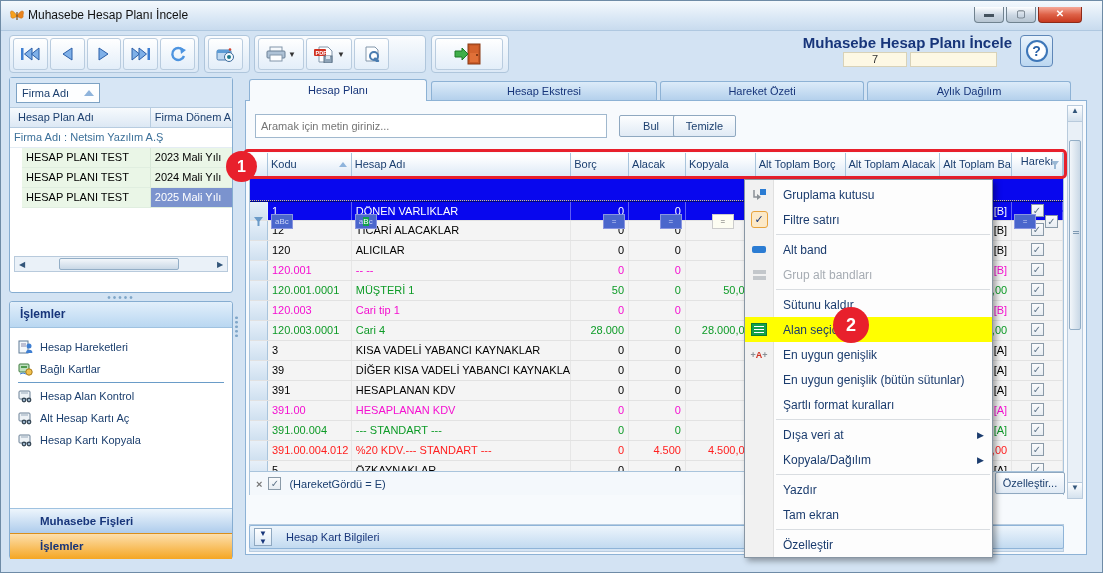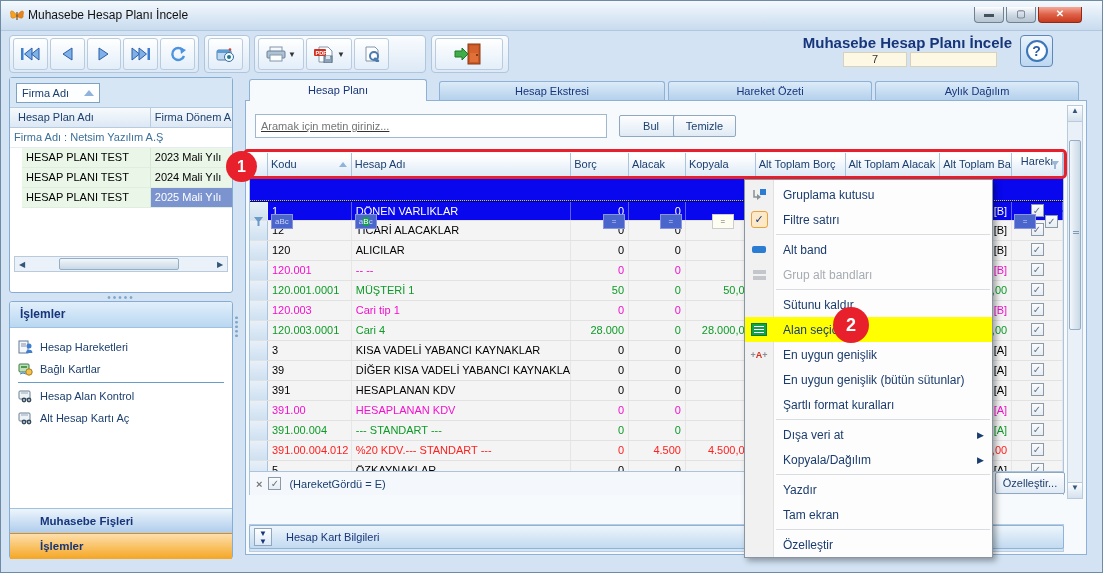--- a/index.html
+++ b/index.html
@@ -43,23 +43,23 @@
   .ptitle{height:26px;background:linear-gradient(#E2EFFB,#B9D7F1);border-bottom:1px solid #9FC2E0;border-radius:3px 3px 0 0;font-size:12px;font-weight:bold;color:#17357A;padding:5px 0 0 10px;}
   .action{display:flex;align-items:center;height:22px;padding-left:8px;font-size:11px;color:#1C3F6E;}
   .action .ico{width:16px;height:14px;margin-right:6px;display:inline-flex;}
   .divline{height:1px;background:#6A9CC8;margin:2px 8px;}
   .barblue{background:linear-gradient(#EDF5FC,#AECCEC);border-top:1px solid #9FC2E0;font-size:11.5px;font-weight:bold;color:#17357A;padding:6px 0 0 30px;}
   .barorange{background:linear-gradient(#FDDFAC,#F5A623);border-top:1px solid #D98E1B;font-size:11.5px;font-weight:bold;color:#17357A;padding:6px 0 0 30px;}
 
   
   .tab{font-size:11px;color:#17357A;text-align:center;border:1px solid #8DB2D5;border-bottom:none;border-radius:3px 3px 0 0;}
   .tab.active{background:#F7FAFD;font-weight:normal;z-index:5;}
-  .tab.inactive{background:linear-gradient(#DCEBF9,#B4D0EC);margin-left:8px;}
+  .tab.inactive{background:linear-gradient(#DCEBF9,#B4D0EC);}
   .content{left:244px;top:99px;width:842px;height:455px;background:#F7FAFD;border:1px solid #8DB2D5;}
-  .searchinput{left:254px;top:113px;width:352px;height:24px;border:1px solid #A0B8CE;font-size:11px;padding:0 5px;color:#333;background:#fff;text-decoration:underline;}
+  .searchinput{left:254px;top:113px;width:352px;height:24px;border:1px solid #A0B8CE;font-size:11px;padding:0 5px;color:#333;background:#fff;}
   .btn{height:22px;border:1px solid #8FA8C0;border-radius:2px;background:linear-gradient(#FDFEFF,#E0EAF5);font-size:11px;color:#1C3F6E;text-align:center;}
 
   
   .grid{left:248px;top:152px;width:815px;height:318px;overflow:hidden;background:#F4F4F4;border-left:1px solid #A9C4DC;border-right:1px solid #A9C4DC;}
   .ghead,.gfilter,.grow{display:flex;}
   .ghead{height:24px;}
   .hc{background:linear-gradient(#FFFFFF 15%,#DDE9F6);border-right:1px solid #A9C4DC;border-bottom:1px solid #8FB0CC;font-size:11px;color:#1A3E6F;padding:5px 3px 0 3px;white-space:nowrap;overflow:hidden;position:relative;}
   .gfilter{height:24px;background:#0807EE;border-bottom:1px dotted #D8C888;}
   .fc{border-right:1px solid #3A39F2;position:relative;margin-top:33px;}
   .fbx{position:absolute;top:4px;width:22px;height:15px;background:#4A66CC;border:1px solid #8894E0;color:#CBD4F8;font-size:8px;line-height:13px;text-align:center;overflow:hidden;}
@@ -302,20 +302,33 @@
             <rect x="1" y="2" width="11" height="8" rx="1" fill="#EDF2F6" stroke="#6A8096"></rect>
             <line x1="3" y1="4" x2="10" y2="4" stroke="#9AB"></line>
             <circle cx="6" cy="11" r="2.4" fill="#3A4A58"></circle>
             <circle cx="11" cy="11" r="2.4" fill="#3A4A58"></circle>
             <circle cx="6" cy="11" r="1" fill="#B8D4EC"></circle>
             <circle cx="11" cy="11" r="1" fill="#B8D4EC"></circle>
           </svg>
         </span>
       <span>Alt Hesap Kartı Aç</span>
     </div>
+    <div class="action">
+      <span class="ico">
+          <svg width="15" height="14">
+            <rect x="1" y="2" width="11" height="8" rx="1" fill="#EDF2F6" stroke="#6A8096"></rect>
+            <line x1="3" y1="4" x2="10" y2="4" stroke="#9AB"></line>
+            <circle cx="6" cy="11" r="2.4" fill="#3A4A58"></circle>
+            <circle cx="11" cy="11" r="2.4" fill="#3A4A58"></circle>
+            <circle cx="6" cy="11" r="1" fill="#B8D4EC"></circle>
+            <circle cx="11" cy="11" r="1" fill="#B8D4EC"></circle>
+          </svg>
+        </span>
+      <span>Hesap Kartı Kopyala</span>
+    </div>
     <div class="abs barblue" style="left:0;top:206px;width:222px;height:25px;">Muhasebe Fişleri</div>
     <div class="abs barorange" style="left:0;top:231px;width:222px;height:26px;">İşlemler</div>
   </div>
   <div class="abs dots" style="left:233px;top:315px;width:8px;writing-mode:vertical-rl;letter-spacing:1px;">•••••</div>
 
   <div class="abs tab active" style="left:248px;top:78px;width:178px;height:22px;padding-top:4px;">Hesap Planı</div>
   <div class="abs tab inactive" style="left:430px;top:80px;width:226px;height:19px;padding-top:3px;">Hesap Ekstresi</div>
   <div class="abs tab inactive" style="left:659px;top:80px;width:204px;height:19px;padding-top:3px;">Hareket Özeti</div>
   <div class="abs tab inactive" style="left:866px;top:80px;width:204px;height:19px;padding-top:3px;">Aylık Dağılım</div>
 

